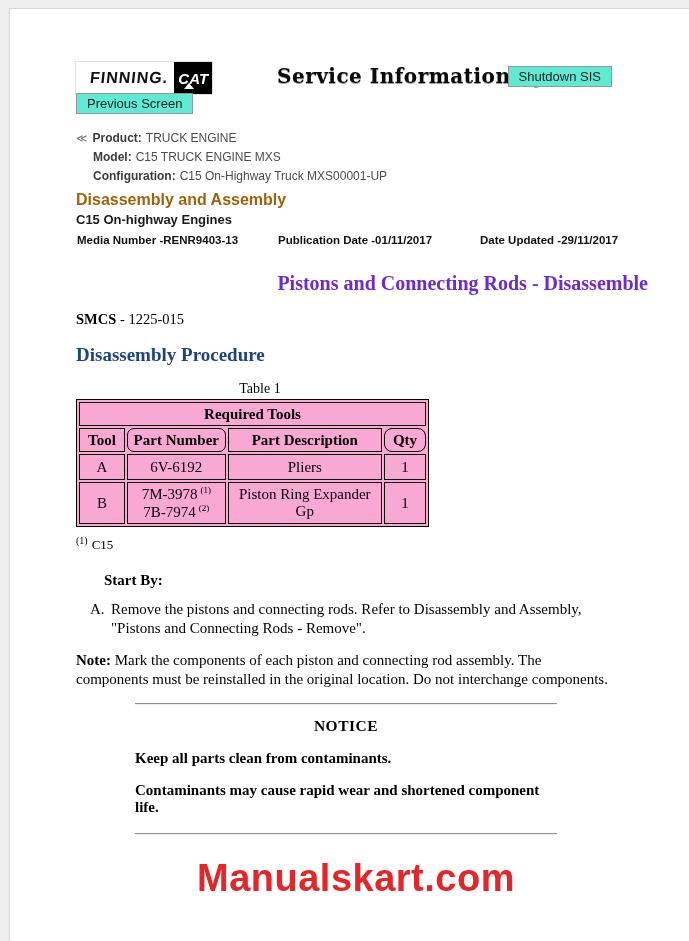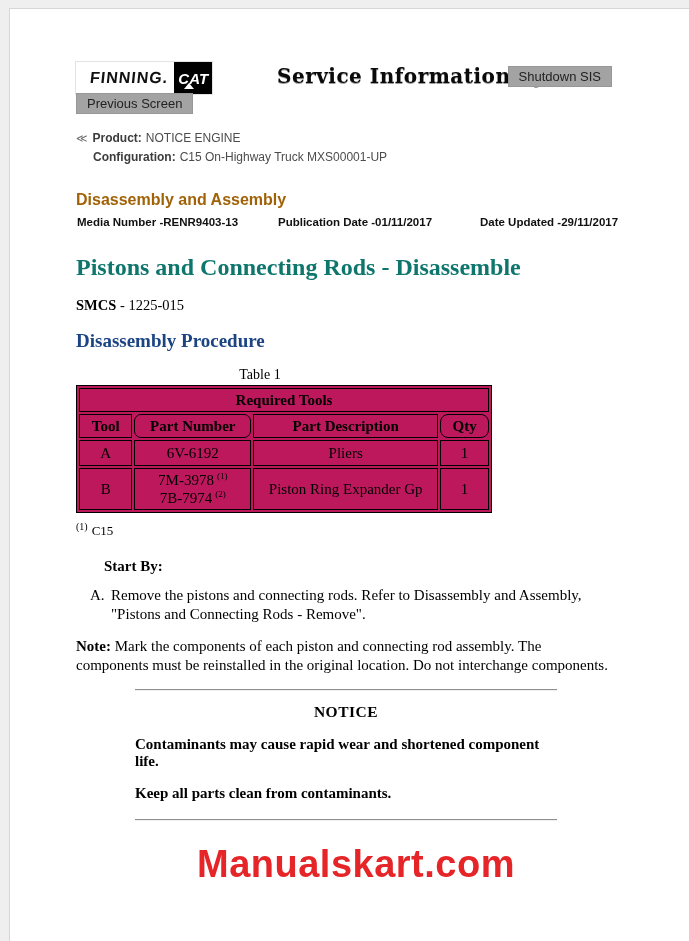--- a/index.html
+++ b/index.html
@@ -49,21 +49,21 @@
     border-bottom:6px solid #fff;
   }
   .sis-title {
     position:absolute; left:267px; top:55px;
     font-family:"DejaVu Serif",serif; font-weight:bold; font-size:20px;
     color:#0a0a0a; letter-spacing:0.5px;
     text-shadow:0 1px 0 #9d9d9d;
     white-space:nowrap;
   }
   .btn {
-    background:#a3a3a3; border:1px solid #979797;
+    background:#5eead4; border:1px solid #979797;
     font-family:"Liberation Sans",sans-serif; font-size:13px; color:#222;
     padding:2px 10px; cursor:pointer;
   }
   .shutdown-btn { position:absolute; right:77px; top:57px; }
   .prev-btn { position:absolute; left:66px; top:84px; }
 
   
   .product-block {
     position:absolute; left:66px; top:122px;
     font-family:"Liberation Sans",sans-serif; font-size:12px;
@@ -88,36 +88,36 @@
   .media-row {
     position:relative; height:14px; margin-top:7px;
     font-family:"Liberation Sans",sans-serif; font-weight:bold;
     font-size:11.5px; color:#111; white-space:nowrap;
   }
   .media-row .m1 { position:absolute; left:1px; }
   .media-row .m2 { position:absolute; left:202px; }
   .media-row .m3 { position:absolute; left:404px; }
 
   .h-blue1 {
-    margin-top:24px; font-weight:bold; font-size:24px; color:#0f766e;
+    margin-top:24px; font-weight:bold; font-size:20px; color:#6d28d9;text-align:right;
   }
   .smcs-line { margin-top:16px; font-size:14.5px; }
   .smcs-line .b { font-weight:bold; }
   .h-blue2 {
     margin-top:16px; font-weight:bold; font-size:19px; color:#1c4484;
   }
 
   
   .table-caption {
     width:368px; text-align:center; margin-top:15px;
     font-size:14px;
   }
   table.req-tools {
     margin-top:2px; border-collapse:separate; border-spacing:2px;
-    border:1px solid #000; background:#be185d; width:416px;
+    border:1px solid #000; background:#f9a8d4; width:353px;
     font-size:15px;
   }
   table.req-tools td {
     border:1px solid #000; text-align:center; padding:2px 4px;
   }
   td.t-head { font-weight:bold; height:24px; }
   td.col-h  { font-weight:bold; height:24px; }
   td.desc   { text-align:left; padding-left:5px; }
   .w-tool { width:47px; } .w-pn { width:103px;border-radius:7px; } .w-desc { width:163px; } .w-qty { width:43px;border-radius:8px; }
   tr.row-a td { height:26px; }
@@ -170,30 +170,34 @@
       </span>
     </div>
 
     <div class="sis-title">Service Information System</div>
 
     <button class="btn shutdown-btn">Shutdown SIS</button>
     <button class="btn prev-btn">Previous Screen</button>
 
     <div class="product-block">
       <div class="product-row">
-        <span class="chev-icon">≪</span><span class="lbl">Product:</span><span>NOTICE ENGINE</span>
+        <span class="chev-icon">≪</span><span class="lbl">Product:</span><span>TRUCK ENGINE</span>
+      </div>
+      <div class="product-row indent">
+        <span class="lbl">Model:</span><span>C15 TRUCK ENGINE MXS</span>
       </div>
       <div class="product-row indent">
         <span class="lbl">Configuration:</span><span>C15 On-Highway Truck MXS00001-UP</span>
       </div>
     </div>
 
     <div class="doc">
 
       <div class="doc-title">Disassembly and Assembly</div>
+      <div class="doc-subtitle">C15 On-highway Engines</div>
 
       <div class="media-row">
         <span class="m1">Media Number -RENR9403-13</span>
         <span class="m2">Publication Date -01/11/2017</span>
         <span class="m3">Date Updated -29/11/2017</span>
       </div>
 
       <div class="h-blue1">Pistons and Connecting Rods - Disassemble</div>
 
       <div class="smcs-line">
@@ -245,22 +249,22 @@
         <span class="txt">Remove the pistons and connecting rods. Refer to Disassembly and Assembly, "Pistons and Connecting Rods - Remove".</span>
       </div>
 
       <div class="note-p">
         <span class="b">Note:</span><span> Mark the components of each piston and connecting rod assembly. The components must be reinstalled in the original location. Do not interchange components.</span>
       </div>
 
       <div class="notice">
         <hr>
         <div class="notice-title">NOTICE</div>
+        <div class="notice-line">Keep all parts clean from contaminants.</div>
         <div class="notice-line">Contaminants may cause rapid wear and shortened component life.</div>
-        <div class="notice-line">Keep all parts clean from contaminants.</div>
         <hr class="bottom">
       </div>
 
       <div class="watermark">Manualskart.com</div>
 
     </div>
   </div>
 </div>
 
 </body></html>

